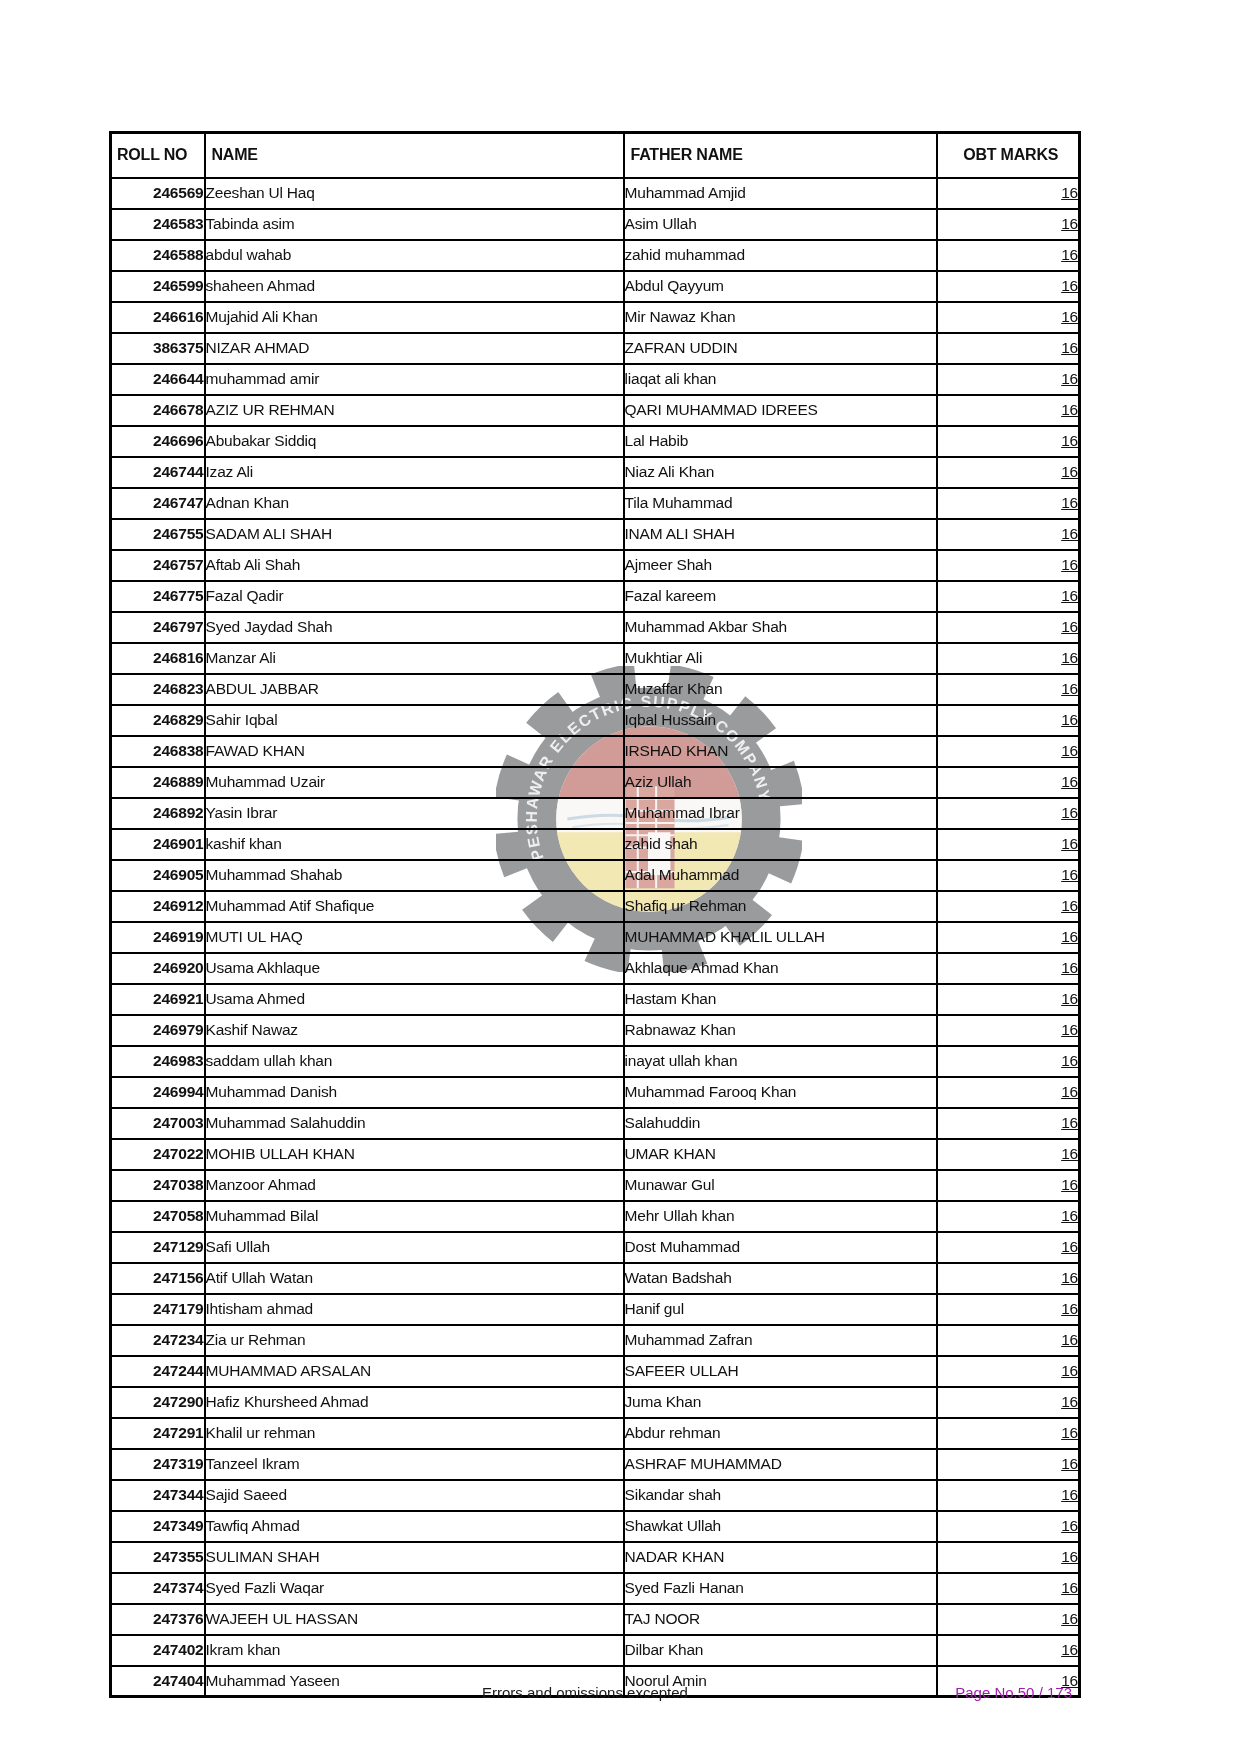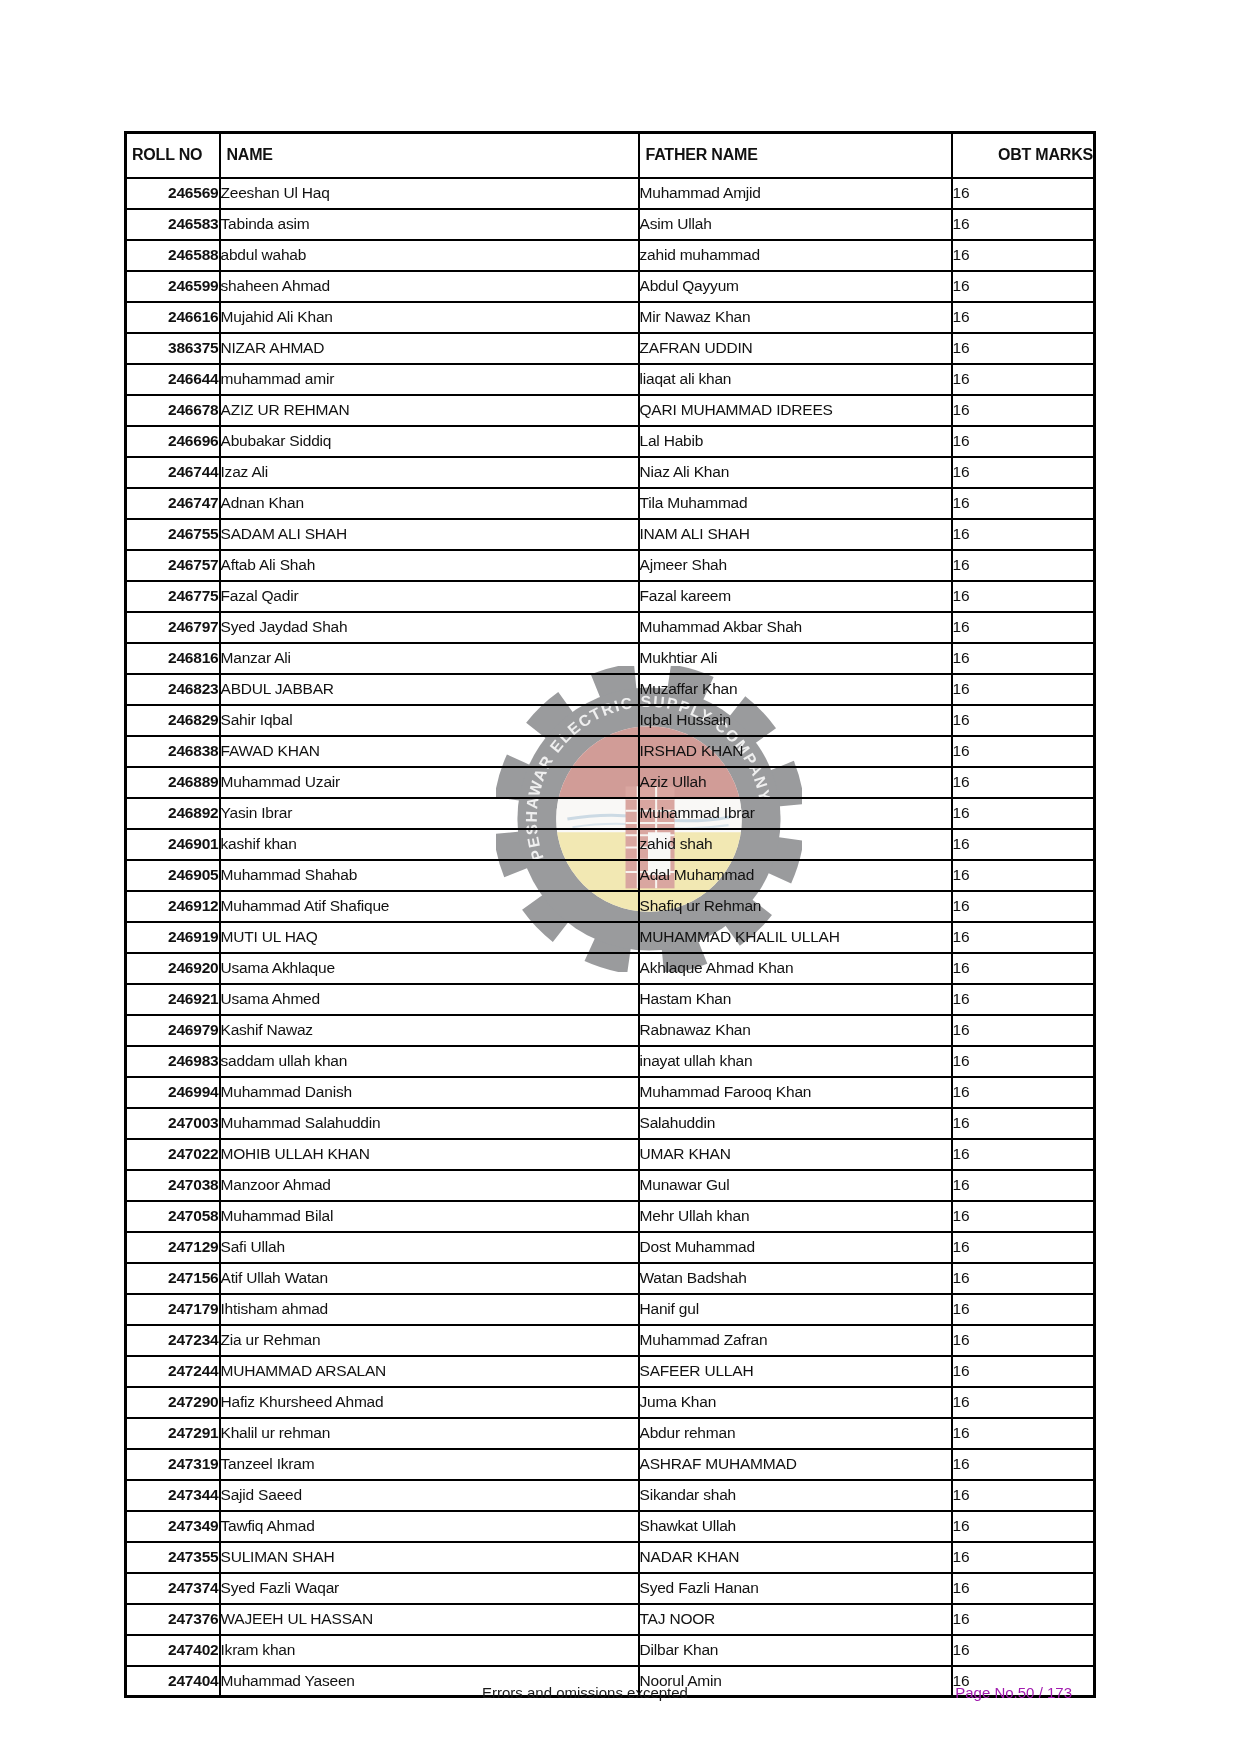--- a/index.html
+++ b/index.html
@@ -18,21 +18,21 @@
     left:496px;
     top:666px;
     width:306px;
     height:306px;
     opacity:0.52;
     z-index:0;
   }
   
   table.results{
     position:absolute;
-    left:124px;
+    left:109px;
     top:131px;
     width:969px;
     border-collapse:collapse;
     table-layout:fixed;
     z-index:1;
     background:transparent;
   }
   table.results, table.results th, table.results td{
     border:2px solid #000;
   }
@@ -42,34 +42,34 @@
     font-size:16px;
     font-weight:bold;
     letter-spacing:-0.2px;
     padding:0 0 0 6px;
     text-align:left;
     white-space:nowrap;
     overflow:hidden;
     background:transparent;
   }
   table.results th.h-roll{text-align:left;padding-left:5px;}
-  table.results th.h-marks{text-align:right;padding-left:6px;}
+  table.results th.h-marks{text-align:center;padding-left:6px;}
   table.results tbody tr{height:31px;}
   table.results td{
     font-size:15.5px;
     line-height:20px;
     letter-spacing:-0.2px;
     padding:0;
     white-space:nowrap;
     overflow:hidden;
     background:transparent;
   }
   td.c-roll{font-weight:bold;text-align:right;padding-right:20px;}
   td.c-name,td.c-father{text-align:left;padding-left:6px;}
-  td.c-marks{text-align:left;}
+  td.c-marks{text-align:right;text-decoration:underline;}
   
   .footer-note{
     position:absolute;
     top:1684px;
     left:482px;
     font-size:15px;
     color:#1a1a1a;
     z-index:1;
   }
   .footer-page{

